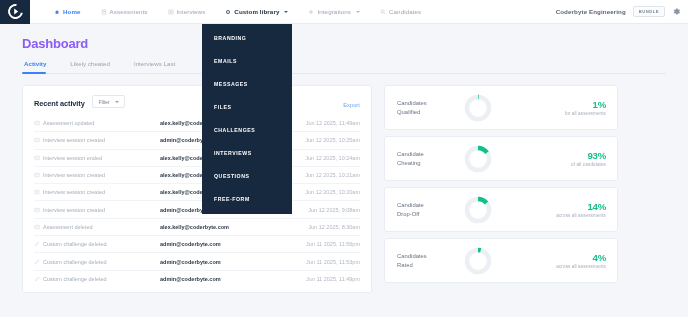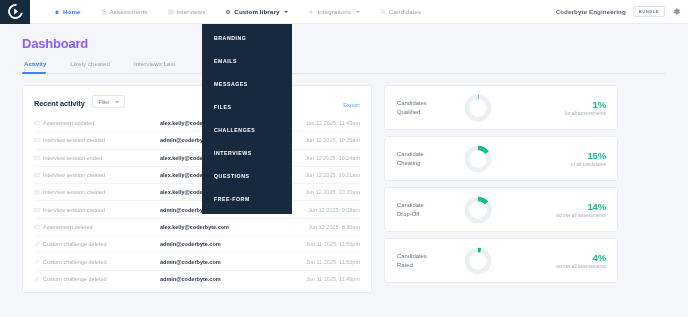--- a/index.html
+++ b/index.html
@@ -420,21 +420,21 @@
               <div>Candidate</div>
               <div>Cheating</div>
             </div>
             <div class="donut-wrap">
               <svg class="donut" width="30" height="30" viewBox="0 0 30 30">
                 <circle cx="15" cy="15" r="11" fill="none" stroke="#eceff3" stroke-width="4.6"></circle>
                 <circle cx="15" cy="15" r="11" fill="none" stroke="#12c08a" stroke-width="4.6" stroke-dasharray="10.37 58.75" transform="rotate(-90 15 15)"></circle>
               </svg>
             </div>
             <div class="stat-right">
-              <div class="stat-pct">15%</div>
+              <div class="stat-pct">93%</div>
               <div class="stat-sub">of all candidates</div>
             </div>
           </div>
           <div class="stat-card">
             <div class="stat-label">
               <div>Candidate</div>
               <div>Drop-Off</div>
             </div>
             <div class="donut-wrap">
               <svg class="donut" width="30" height="30" viewBox="0 0 30 30">

